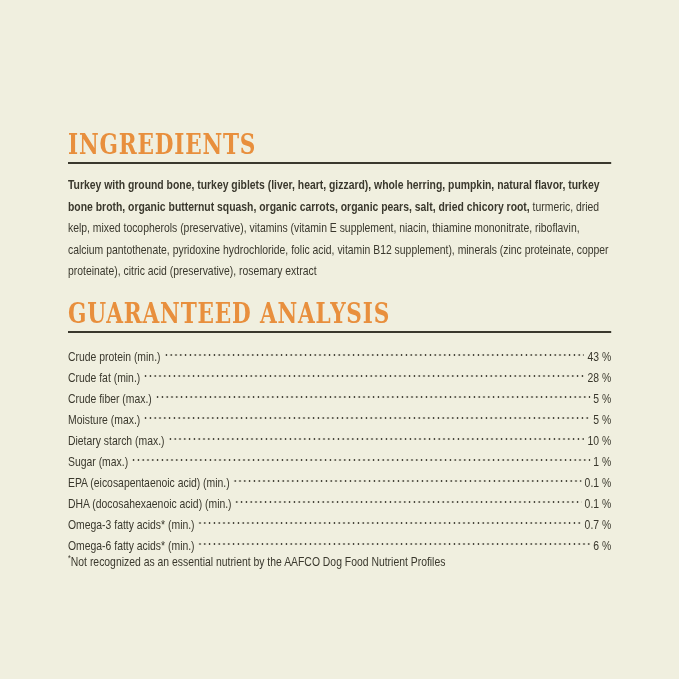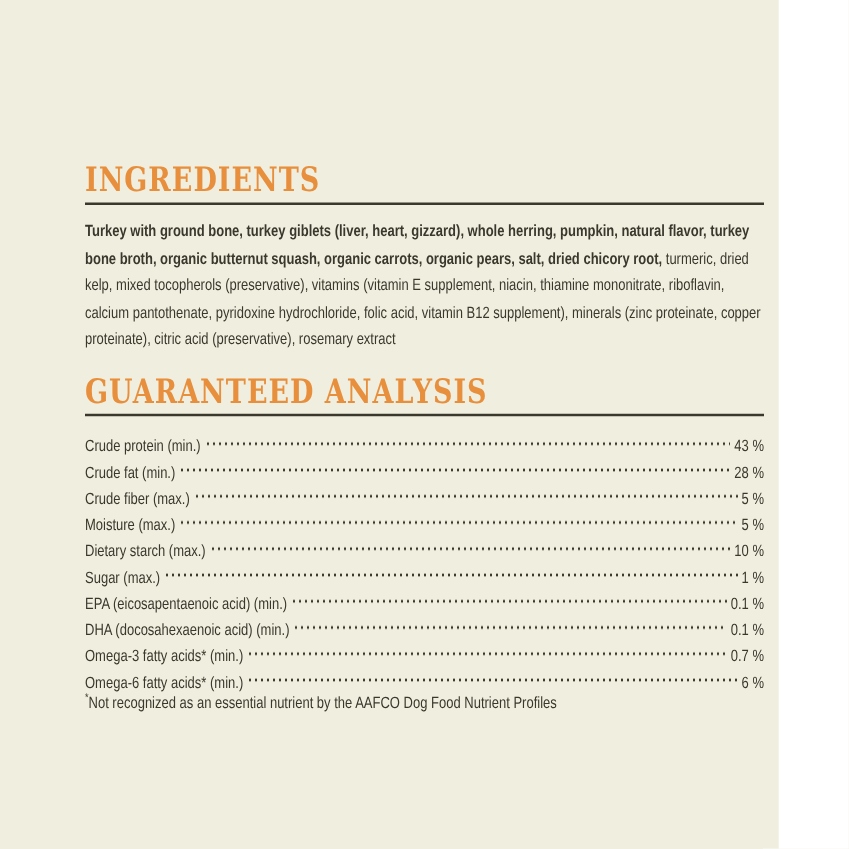--- a/index.html
+++ b/index.html
@@ -1,18 +1,18 @@
 <!DOCTYPE html>
 <html><head>
 <meta charset="utf-8">
 <style>
   html, body { margin: 0; padding: 0; }
   .page {
     position: relative;
-    width: 623px;
+    width: 679px;
     height: 679px;
     background: #F0EFDF;
     overflow: hidden;
     font-family: "Liberation Sans", sans-serif;
     color: #3A382D;
   }
   
   .content {
     position: absolute;
     left: 68px;

